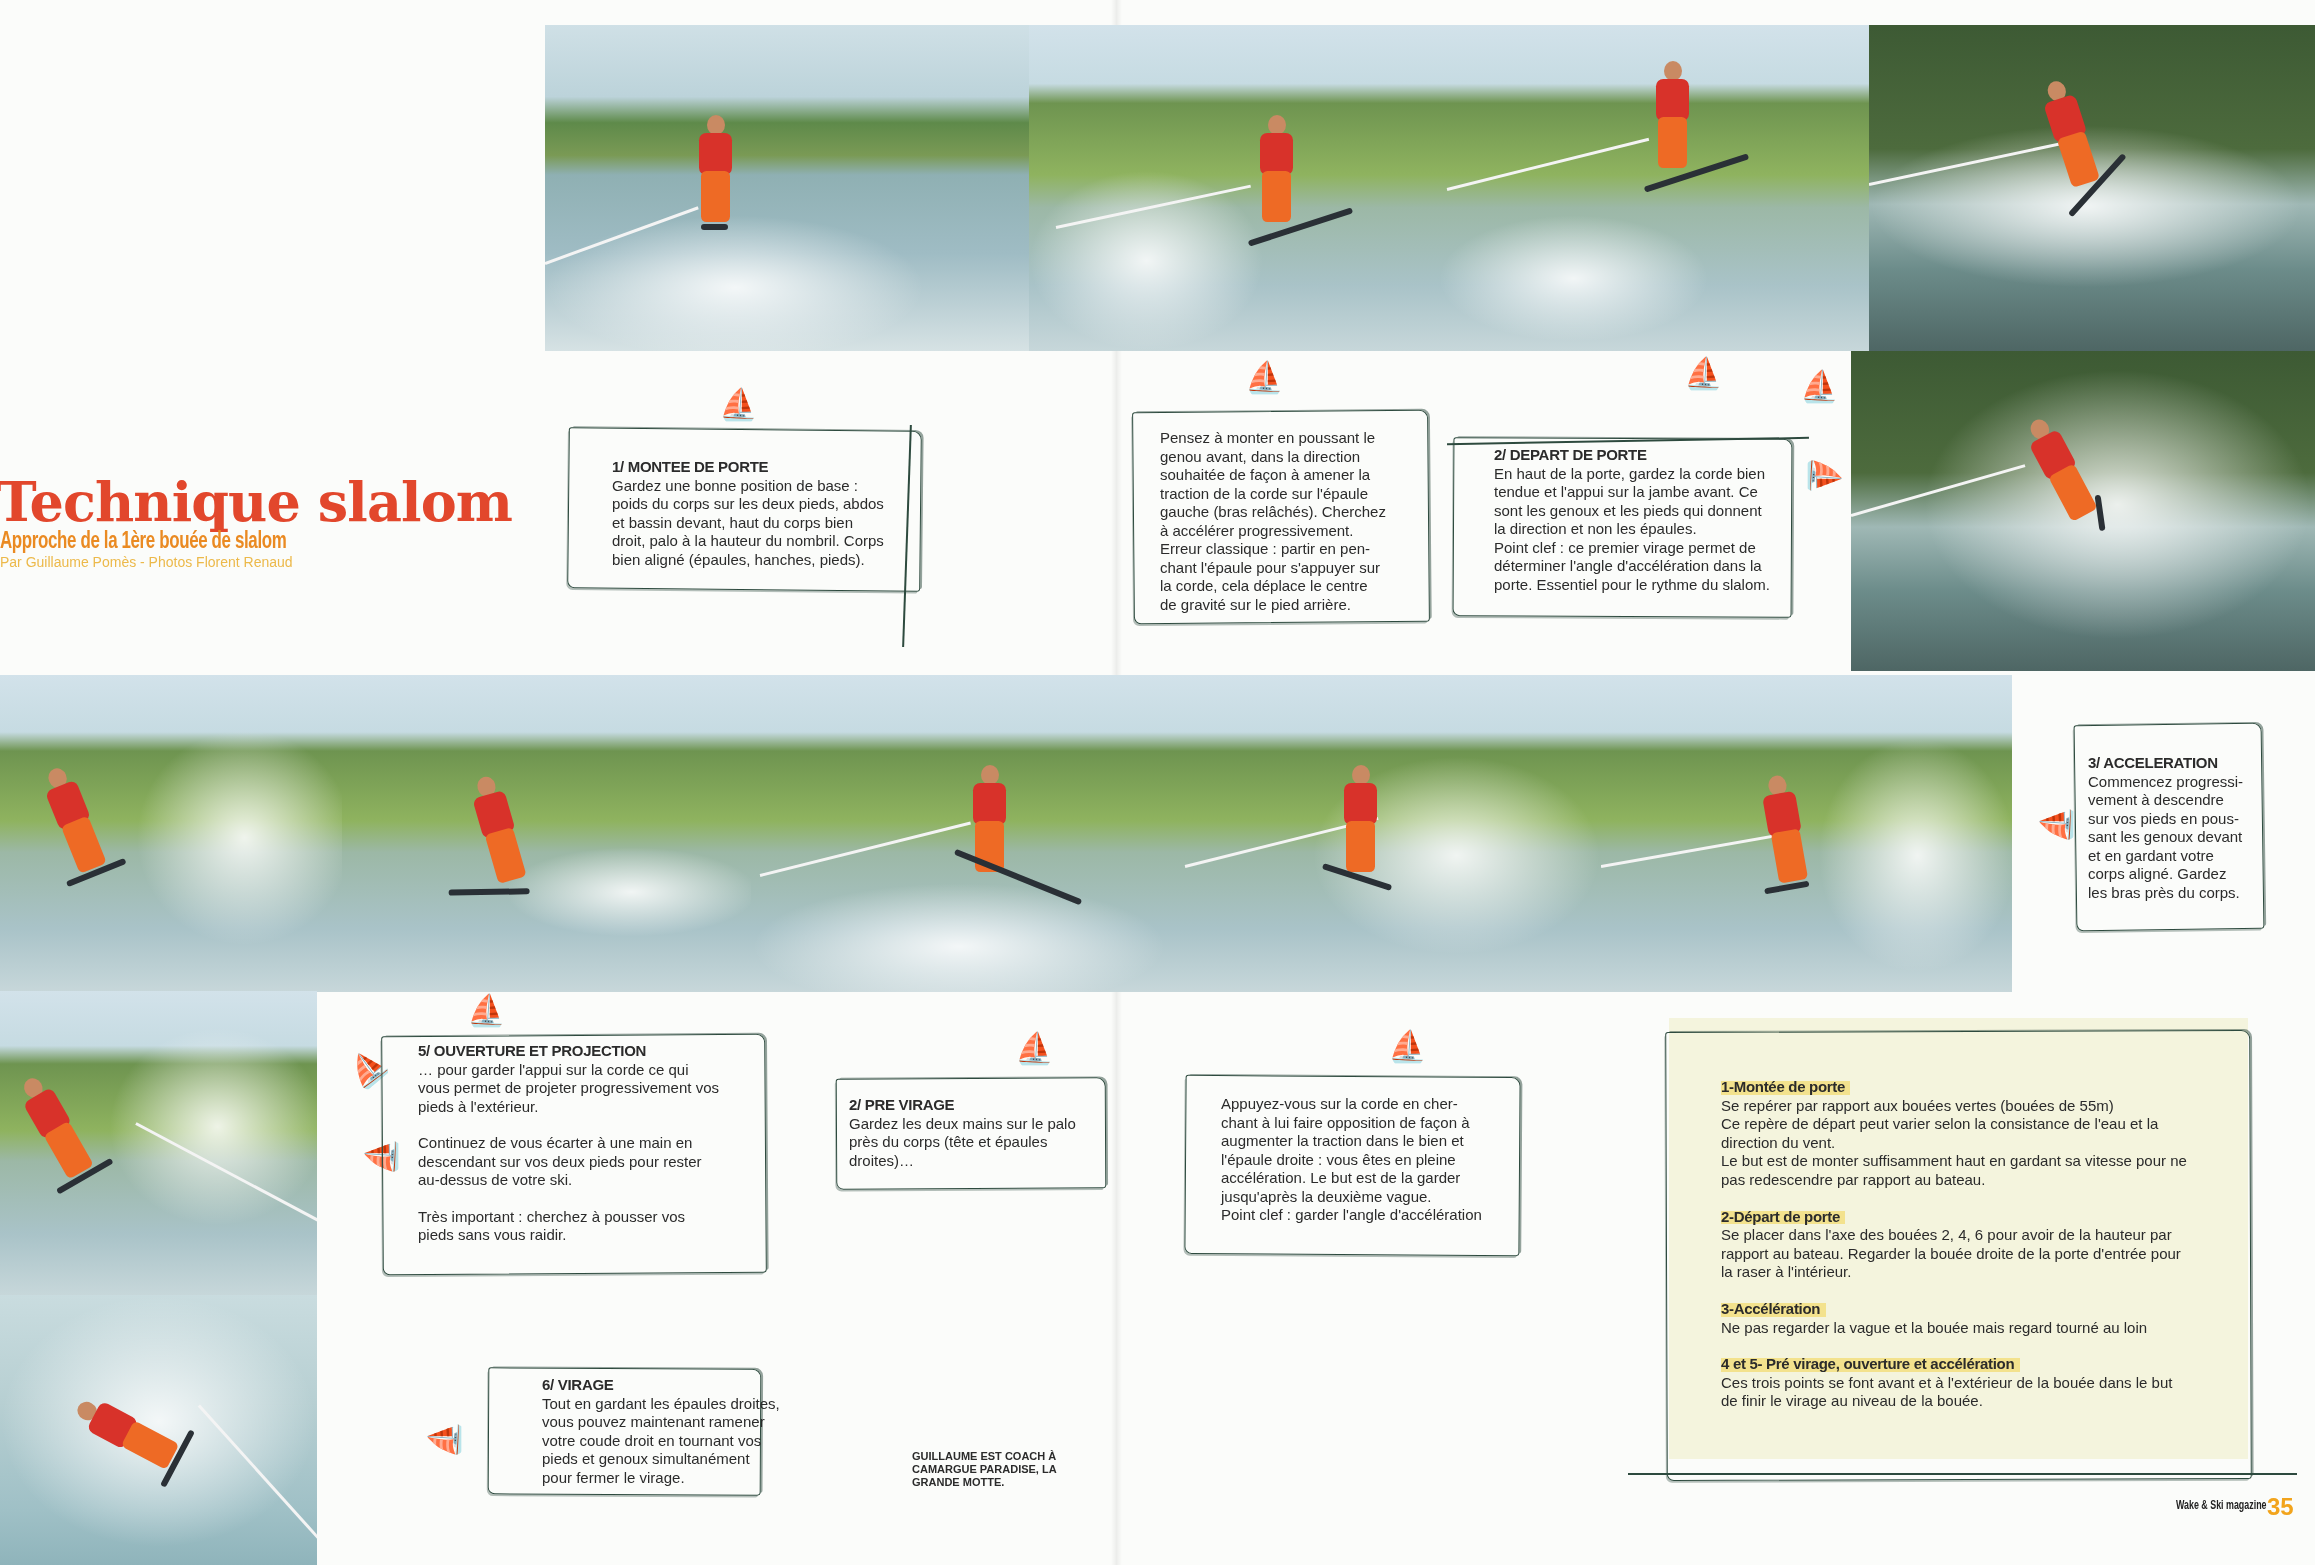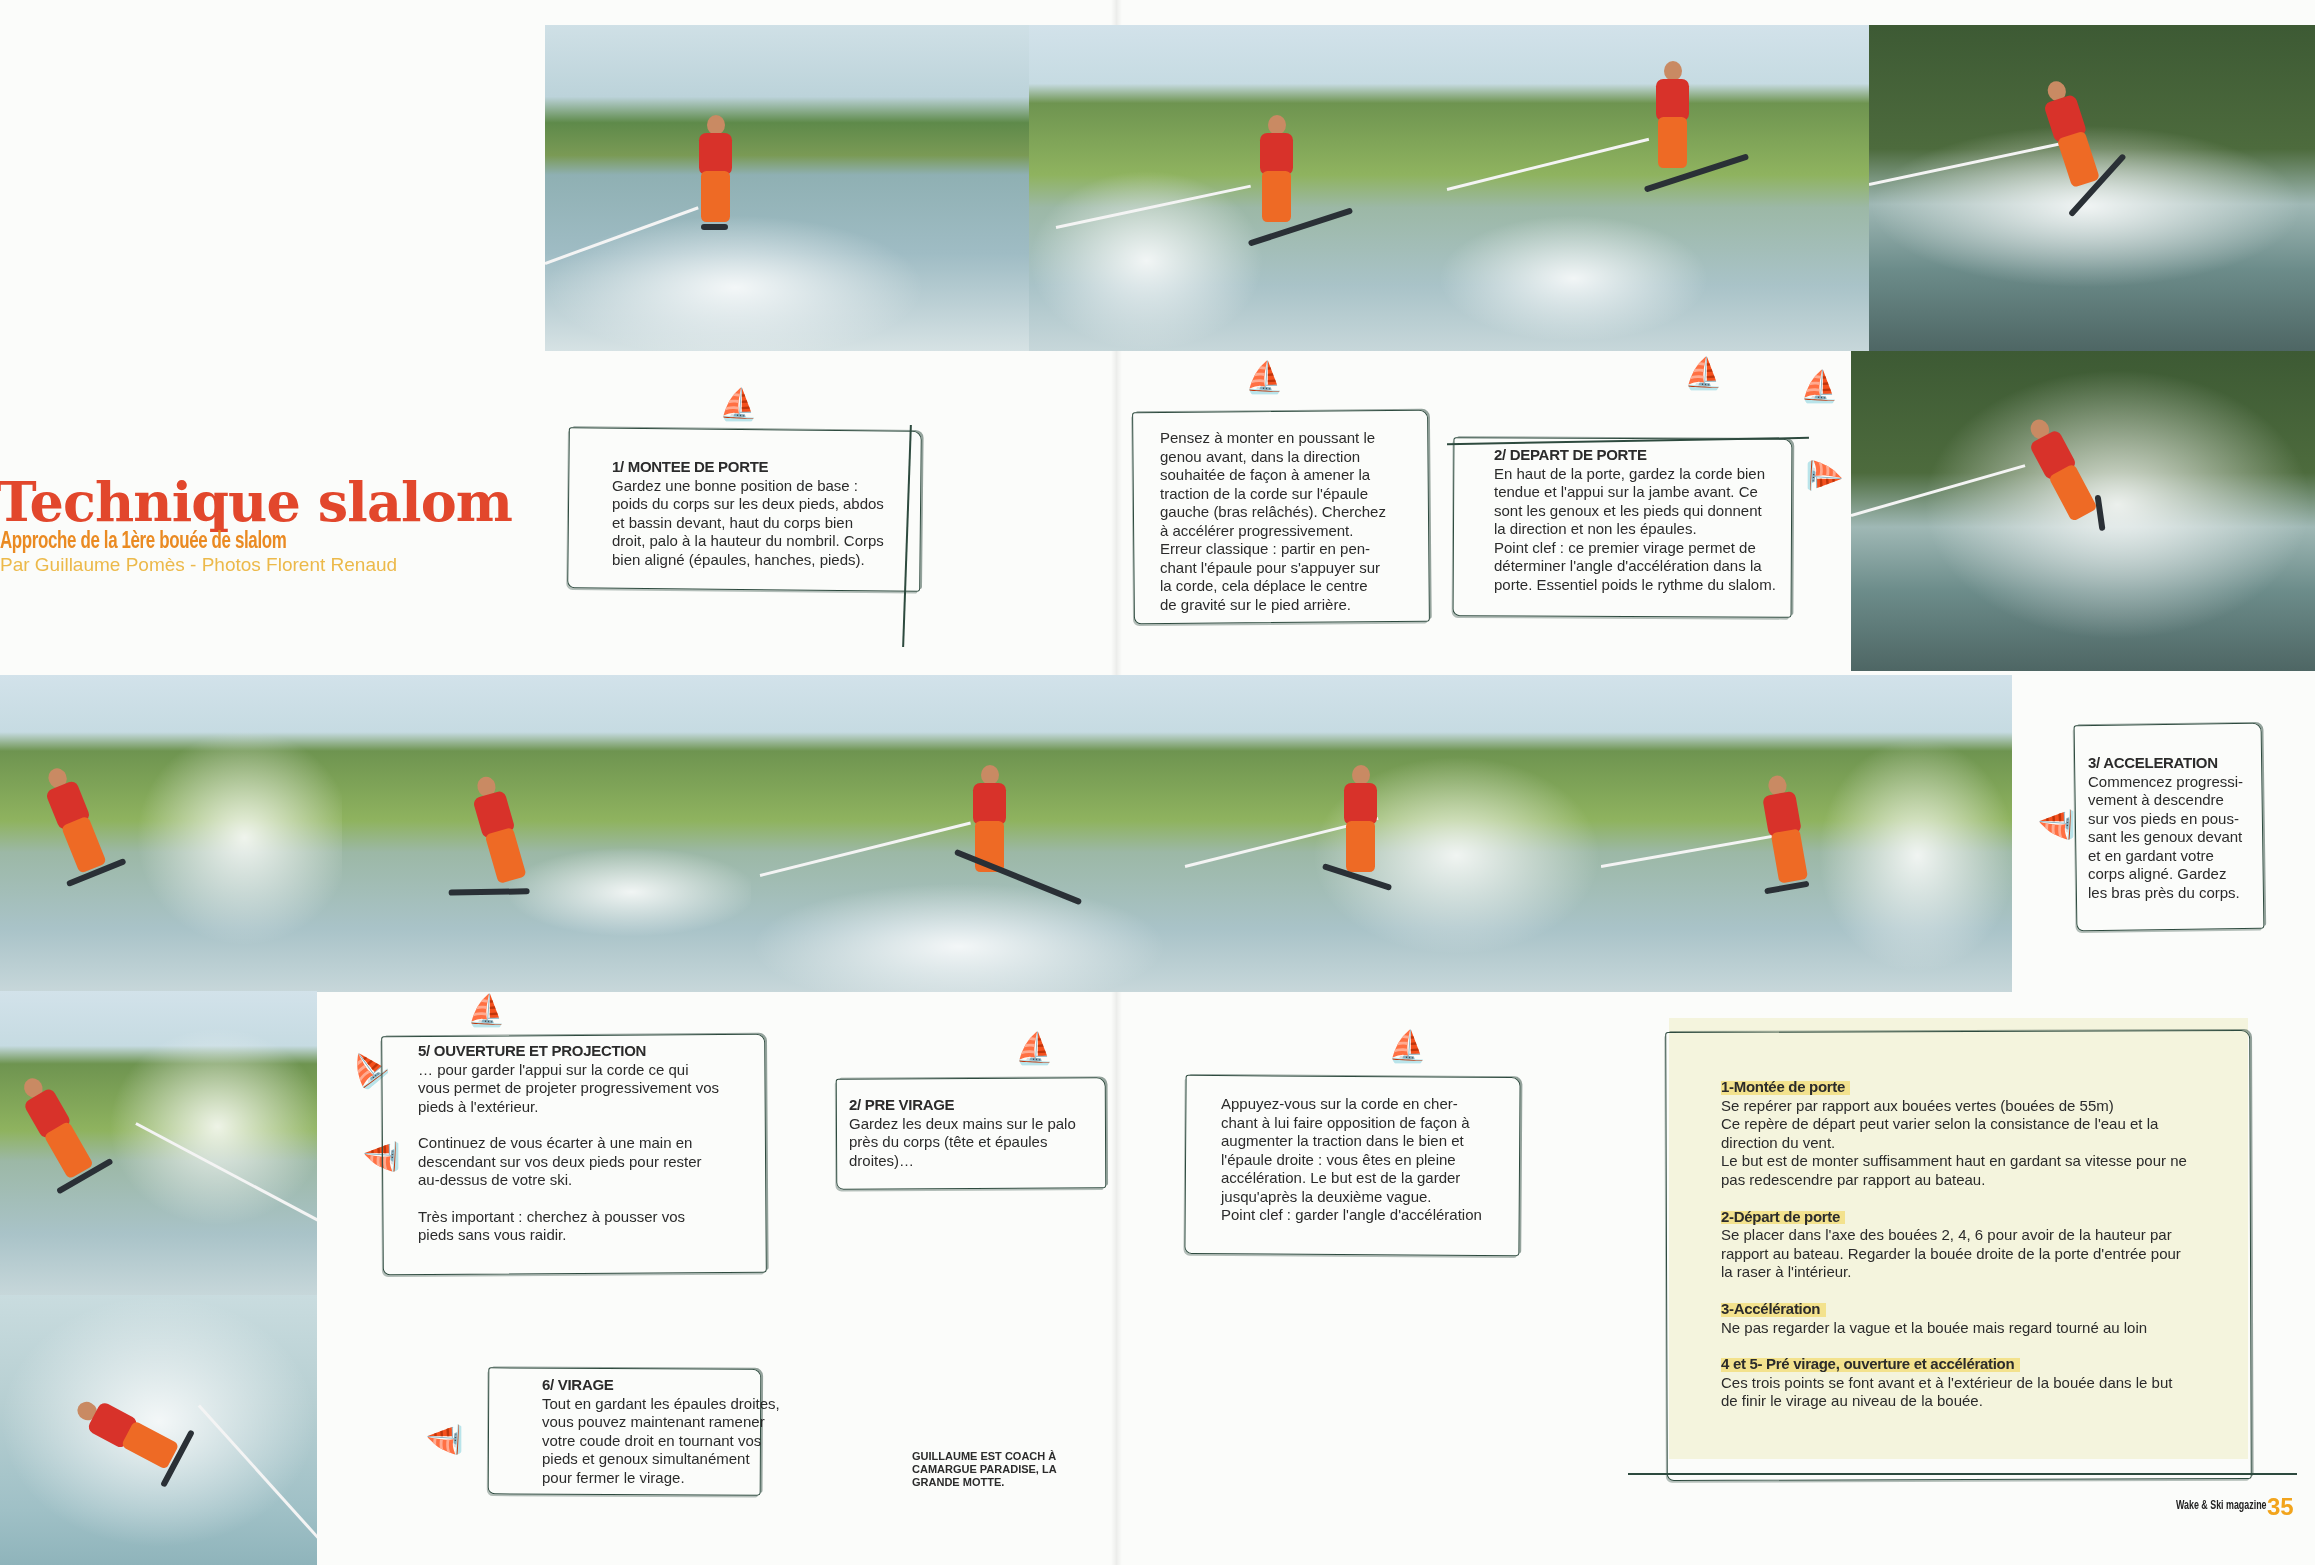--- a/index.html
+++ b/index.html
@@ -26,21 +26,21 @@
   .boat{position:absolute;font-size:31px;color:#3a4b44;font-family:"DejaVu Sans",sans-serif;line-height:1;}
   .txt{position:absolute;font-size:15px;line-height:18.5px;color:#2b2b2b;}
   .txt .h{font-weight:bold;letter-spacing:-0.3px;display:block;}
   .txt p{margin:0;}
   .txt .gap{height:18px;}
   
   .title{position:absolute;left:-3.6px;top:475px;font-family:"DejaVu Serif",serif;font-weight:bold;
          font-size:54px;color:#e2472c;letter-spacing:-0.9px;line-height:1;}
   .subtitle{position:absolute;left:0;top:529px;font-family:"Liberation Sans Narrow","Liberation Sans",sans-serif;
          font-weight:bold;font-size:23.5px;color:#ea8a22;transform:scaleX(.72);transform-origin:left;line-height:1;letter-spacing:-0.5px;}
-  .byline{position:absolute;left:0;top:555px;font-size:19px;color:#ecb94a;line-height:1;}
+  .byline{position:absolute;left:0;top:555px;font-size:14px;color:#ecb94a;line-height:1;}
   
   .summary{position:absolute;left:1669px;top:1018px;width:579px;height:441px;background:#f4f4dd;}
   .hl{background:linear-gradient(180deg,rgba(0,0,0,0) 15%,#f3e28d 15%,#f3e28d 88%,rgba(0,0,0,0) 88%);padding:0 5.4px 0 0;}
   .hl-block{background:#f3e48f;border-radius:5.4px;}
   .coach{position:absolute;left:912px;top:1450px;font-size:11px;font-weight:bold;line-height:13px;color:#2b2b2b;}
   .footer{position:absolute;left:2176px;top:1498px;font-weight:bold;font-size:12.7px;color:#222;
           transform:scaleX(.7);transform-origin:left;}
   .pageno{position:absolute;left:2267px;top:1493px;font-weight:bold;font-size:24px;color:#f2a41c;}
   .gutter{position:absolute;left:1111px;top:0;width:11px;height:1566px;
           background:linear-gradient(90deg,rgba(0,0,0,0),rgba(0,0,0,.06),rgba(0,0,0,0));}
@@ -208,21 +208,21 @@
 <div class="sketch" style="left:1453px;top:438px;width:337px;height:177px;transform:rotate(.3deg);"></div>
 <div class="sk-line" style="left:1447px;top:440px;width:362px;transform:rotate(-1deg);"></div>
 <div class="txt" style="left:1494px;top:446px;width:299px;">
   <span class="h">2/ DEPART DE PORTE</span>
   <p>En haut de la porte, gardez la corde bien</p>
   <p>tendue et l'appui sur la jambe avant. Ce</p>
   <p>sont les genoux et les pieds qui donnent</p>
   <p>la direction et non les épaules.</p>
   <p>Point clef : ce premier virage permet de</p>
   <p>déterminer l'angle d'accélération dans la</p>
-  <p>porte. Essentiel poids le rythme du slalom.</p>
+  <p>porte. Essentiel pour le rythme du slalom.</p>
 </div>
 
 <div class="boat" style="left:2037px;top:810px;transform:rotate(-90deg);">⛵</div>
 <div class="sketch" style="left:2075px;top:724px;width:186px;height:204px;transform:rotate(-.8deg);"></div>
 <div class="txt" style="left:2088px;top:754px;width:172px;">
   <span class="h">3/ ACCELERATION</span>
   <p>Commencez progressi-</p>
   <p>vement à descendre</p>
   <p>sur vos pieds en pous-</p>
   <p>sant les genoux devant</p>

